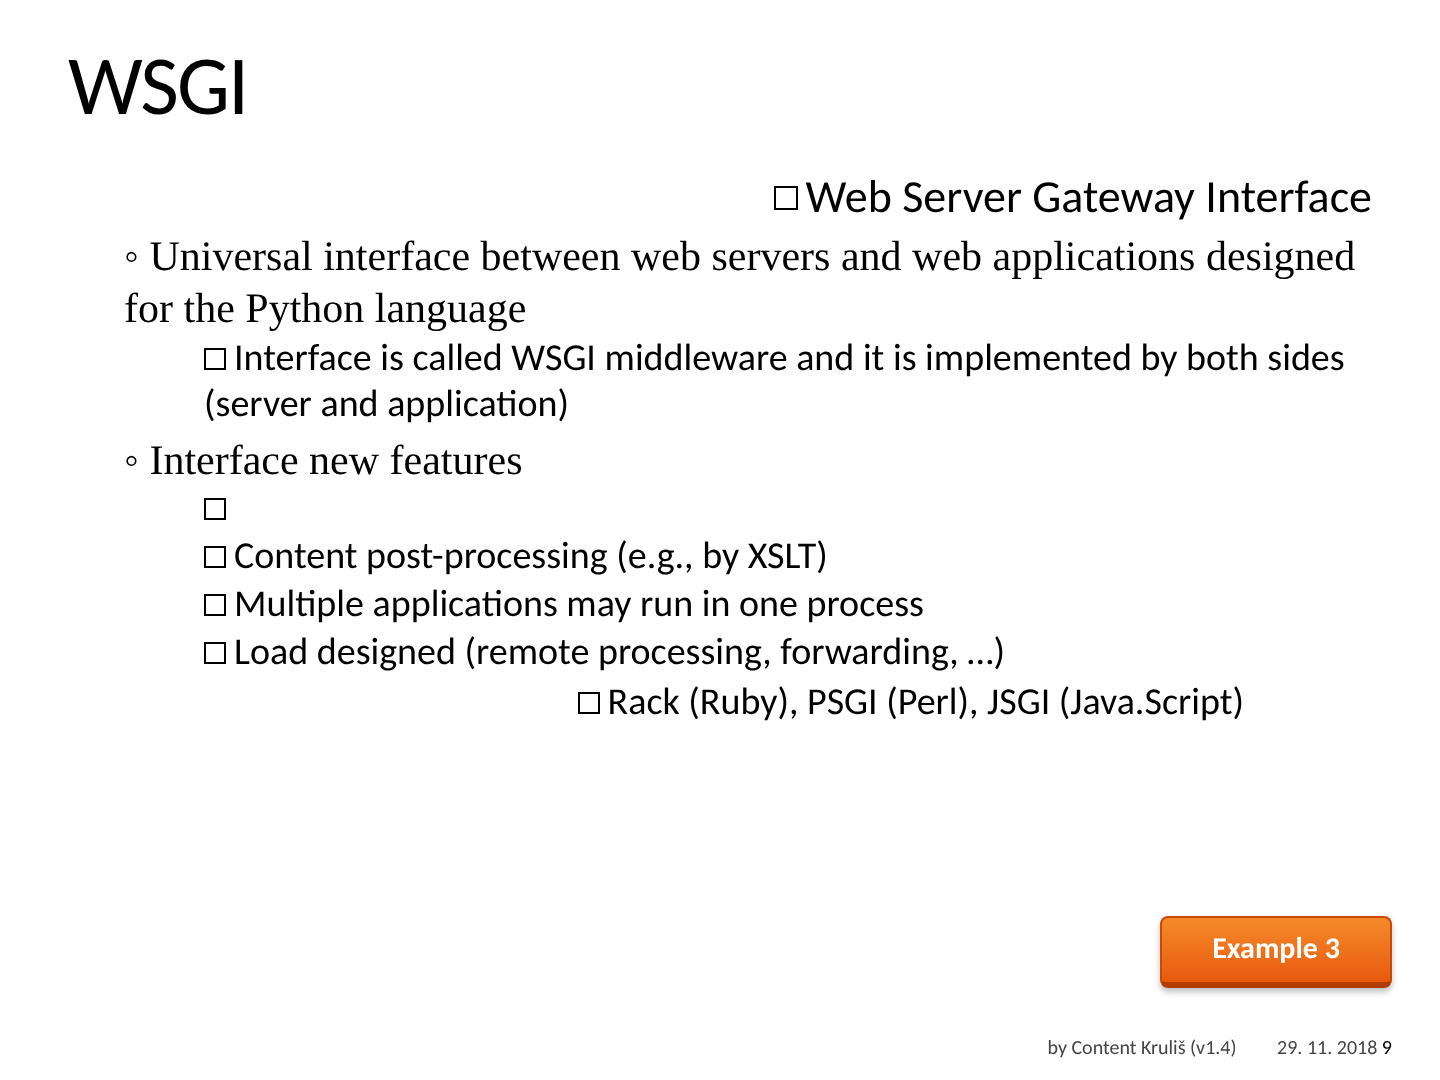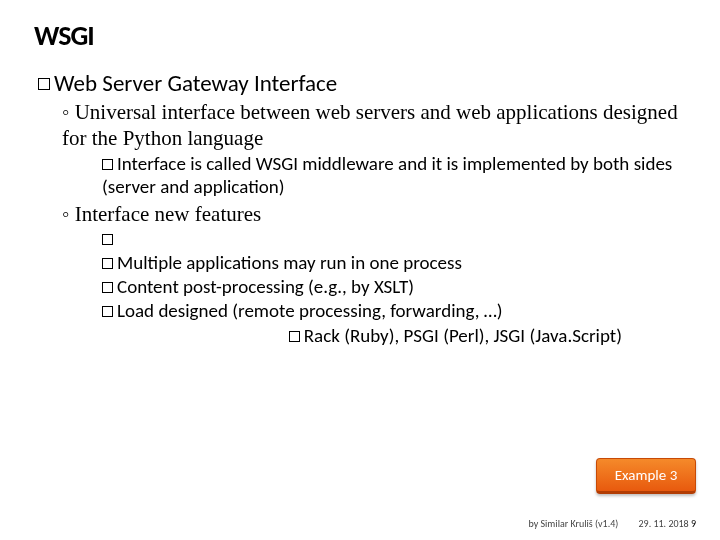--- a/index.html
+++ b/index.html
@@ -7,29 +7,30 @@
     width: 720px;
     height: 540px;
     background: #fff;
     font-family: "Segoe UI", "Calibri", Arial, sans-serif;
     color: #000;
     position: relative;
     overflow: hidden;
   }
   .slide { padding: 18px 34px 0 34px; }
   .title {
-    font-size: 28px;
-    font-weight: 700;
+    font-size: 42px;
+    font-weight: 400;
     letter-spacing: -1px;
     margin-bottom: 16px;
   }
   .level1 {
     font-size: 23px;
     margin-left: 4px;
     margin-bottom: 2px;
+    text-align: right;
   }
   .level1 .box {
     display: inline-block;
     width: 12px; height: 12px;
     border: 1.5px solid #000;
     margin-right: 4px;
     position: relative;
     top: -1px;
   }
   .level2 {
@@ -52,28 +53,28 @@
     border: 1.5px solid #000;
     margin-right: 4px;
     position: relative;
     top: 0px;
   }
   .spacer-s { height: 2px; }
   .badge {
     position: absolute;
     right: 24px;
     bottom: 46px;
-    width: 100px;
+    width: 116px;
     height: 36px;
     background: linear-gradient(#f58a2a, #e85a0e);
     border: 1px solid #c74a06;
     border-bottom: 3px solid #b23d04;
     border-radius: 4px;
     color: #fff;
-    font-weight: 400;
+    font-weight: 700;
     font-size: 15px;
     display: flex;
     align-items: center;
     justify-content: center;
     box-shadow: 0 2px 3px rgba(0,0,0,0.25);
   }
   .footer {
     position: absolute;
     bottom: 10px;
     right: 24px;
@@ -94,27 +95,27 @@
   <div class="level1">
     <span class="box"></span><span>Web Server Gateway Interface</span>
   </div>
 
   <div class="level2">Universal interface between web servers and web applications designed for the Python language</div>
   <div class="level3"><span class="box"></span><span>Interface is called WSGI middleware and it is implemented by both sides (server and application)</span></div>
 
   <div class="spacer-s"></div>
   <div class="level2">Interface new features</div>
   <div class="level3"><span class="box"></span></div>
+  <div class="level3"><span class="box"></span><span>Content post-processing (e.g., by XSLT)</span></div>
   <div class="level3"><span class="box"></span><span>Multiple applications may run in one process</span></div>
-  <div class="level3"><span class="box"></span><span>Content post-processing (e.g., by XSLT)</span></div>
   <div class="level3"><span class="box"></span><span>Load designed (remote processing, forwarding, …)</span></div>
 
   <div class="spacer-s"></div>
   <div class="level3 l3-last"><span class="box"></span><span>Rack (Ruby), PSGI (Perl), JSGI (Java.Script)</span></div>
 </div>
 
 <div class="badge">Example 3</div>
 
 <div class="footer">
-  <span class="author">by Similar Kruliš (v1.4)</span>
+  <span class="author">by Content Kruliš (v1.4)</span>
   <span class="date">29. 11. 2018</span>
   <span class="page">9</span>
 </div>
 
 </body></html>

